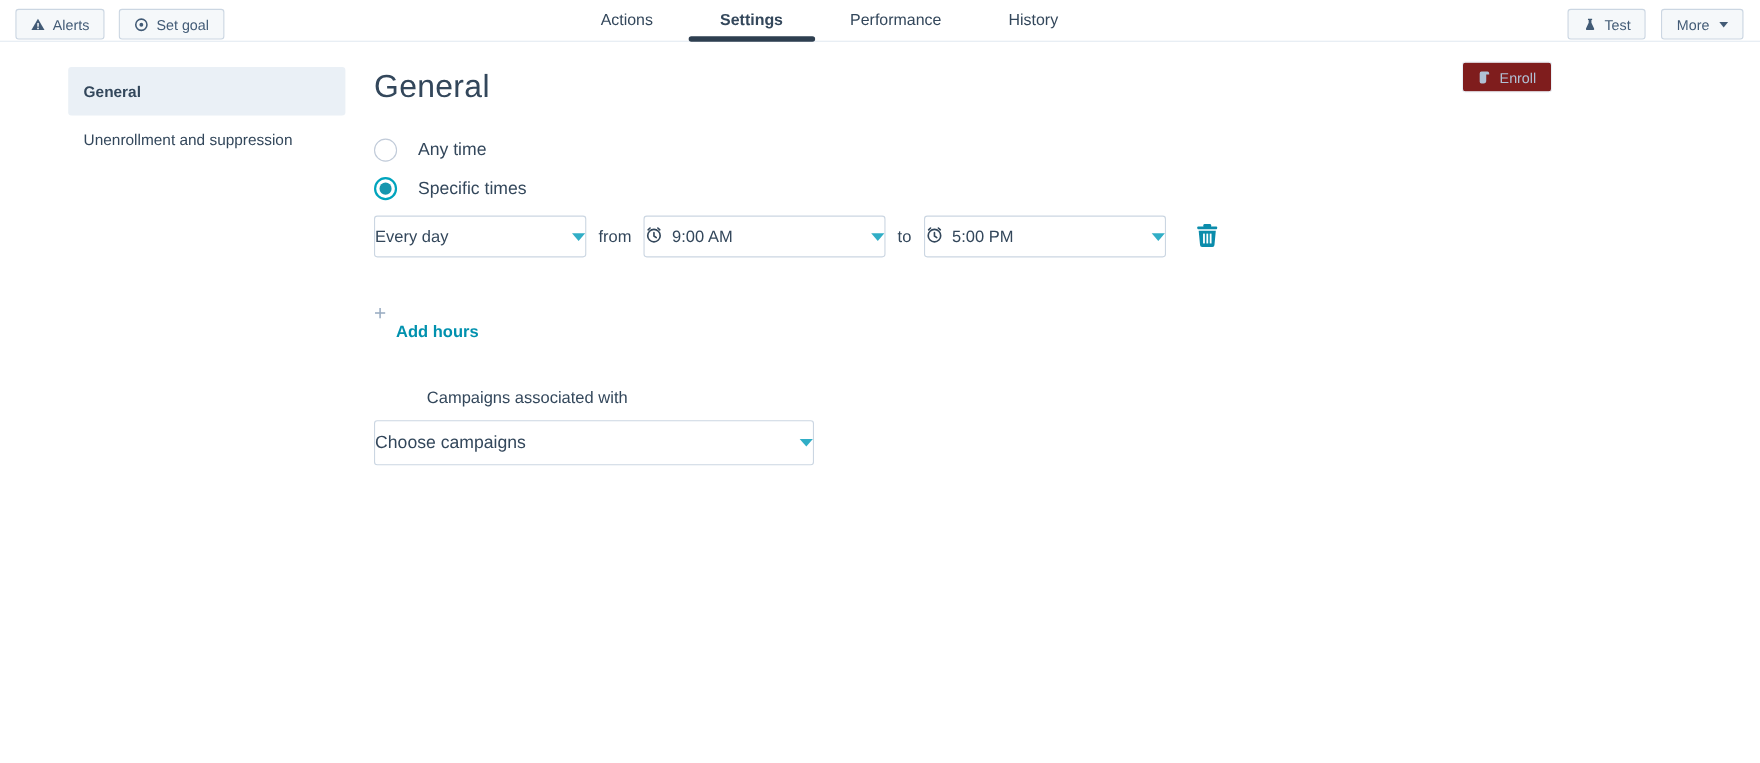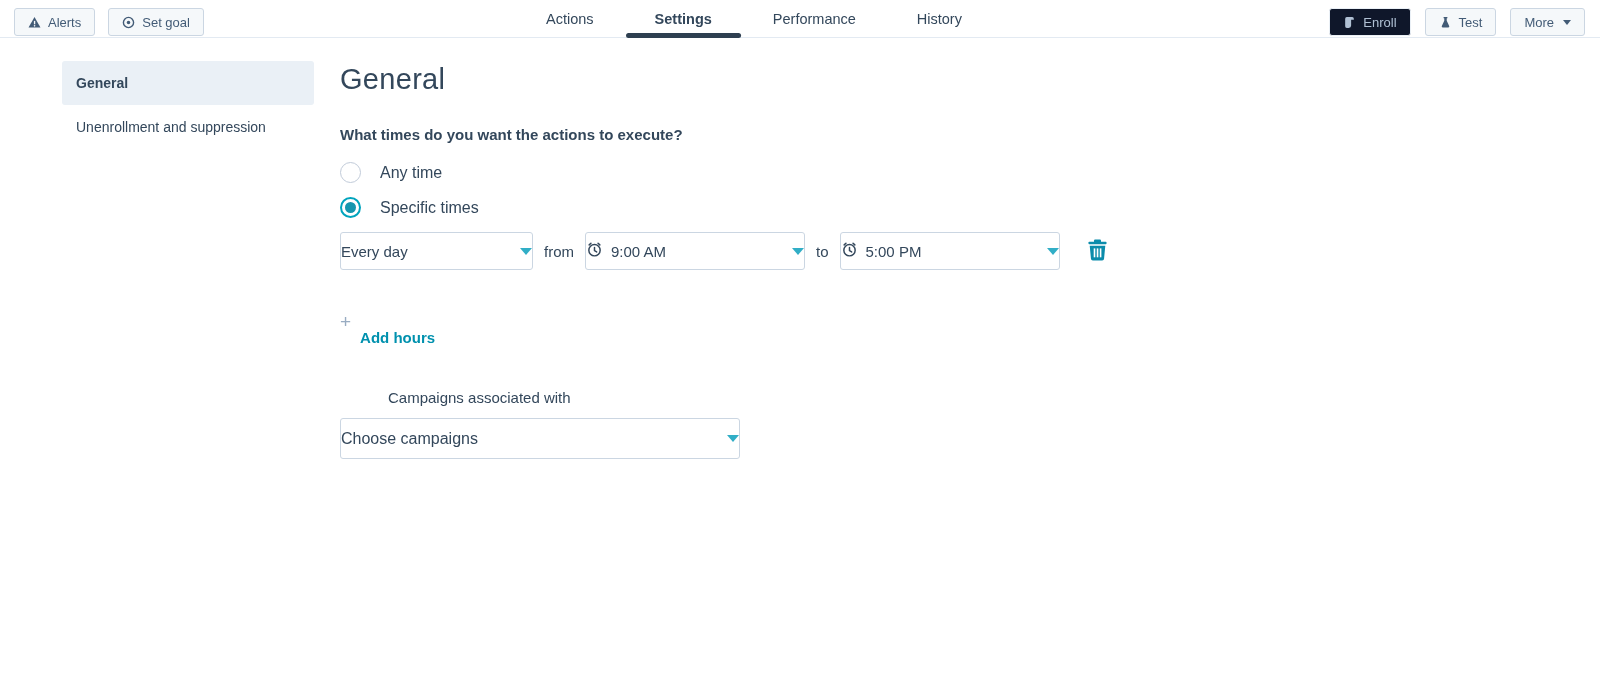--- a/index.html
+++ b/index.html
@@ -31,24 +31,25 @@
     background: #f5f8fa;
     border: 1px solid #cbd6e2;
     border-radius: 3px;
     color: #425b76;
     font-size: 13px;
     font-family: inherit;
     cursor: pointer;
     white-space: nowrap;
   }
   .btn.disabled {
-    background: #0f172a;
+    background: #7f1d1d;
     border-color: #eaf0f6;
     color: #b0c1d4;
     cursor: default;
+    margin-top: 48px;
   }
   .btn .icon-svg { display: inline-flex; }
   .caret-down-dark {
     width: 0; height: 0;
     border-left: 4.5px solid transparent;
     border-right: 4.5px solid transparent;
     border-top: 5px solid #425b76;
     margin-left: 2px;
   }
 
@@ -249,21 +250,20 @@
       <span>General</span>
     </div>
     <div class="side-item">
       <span>Unenrollment and suppression</span>
     </div>
   </aside>
 
   <main class="main">
     <h1 class="page-title">General</h1>
 
-    <div class="question">What times do you want the actions to execute?</div>
 
     <div class="radio-row">
       <span class="radio"></span>
       <span class="radio-label">Any time</span>
     </div>
 
     <div class="radio-row">
       <span class="radio selected"></span>
       <span class="radio-label">Specific times</span>
     </div>

